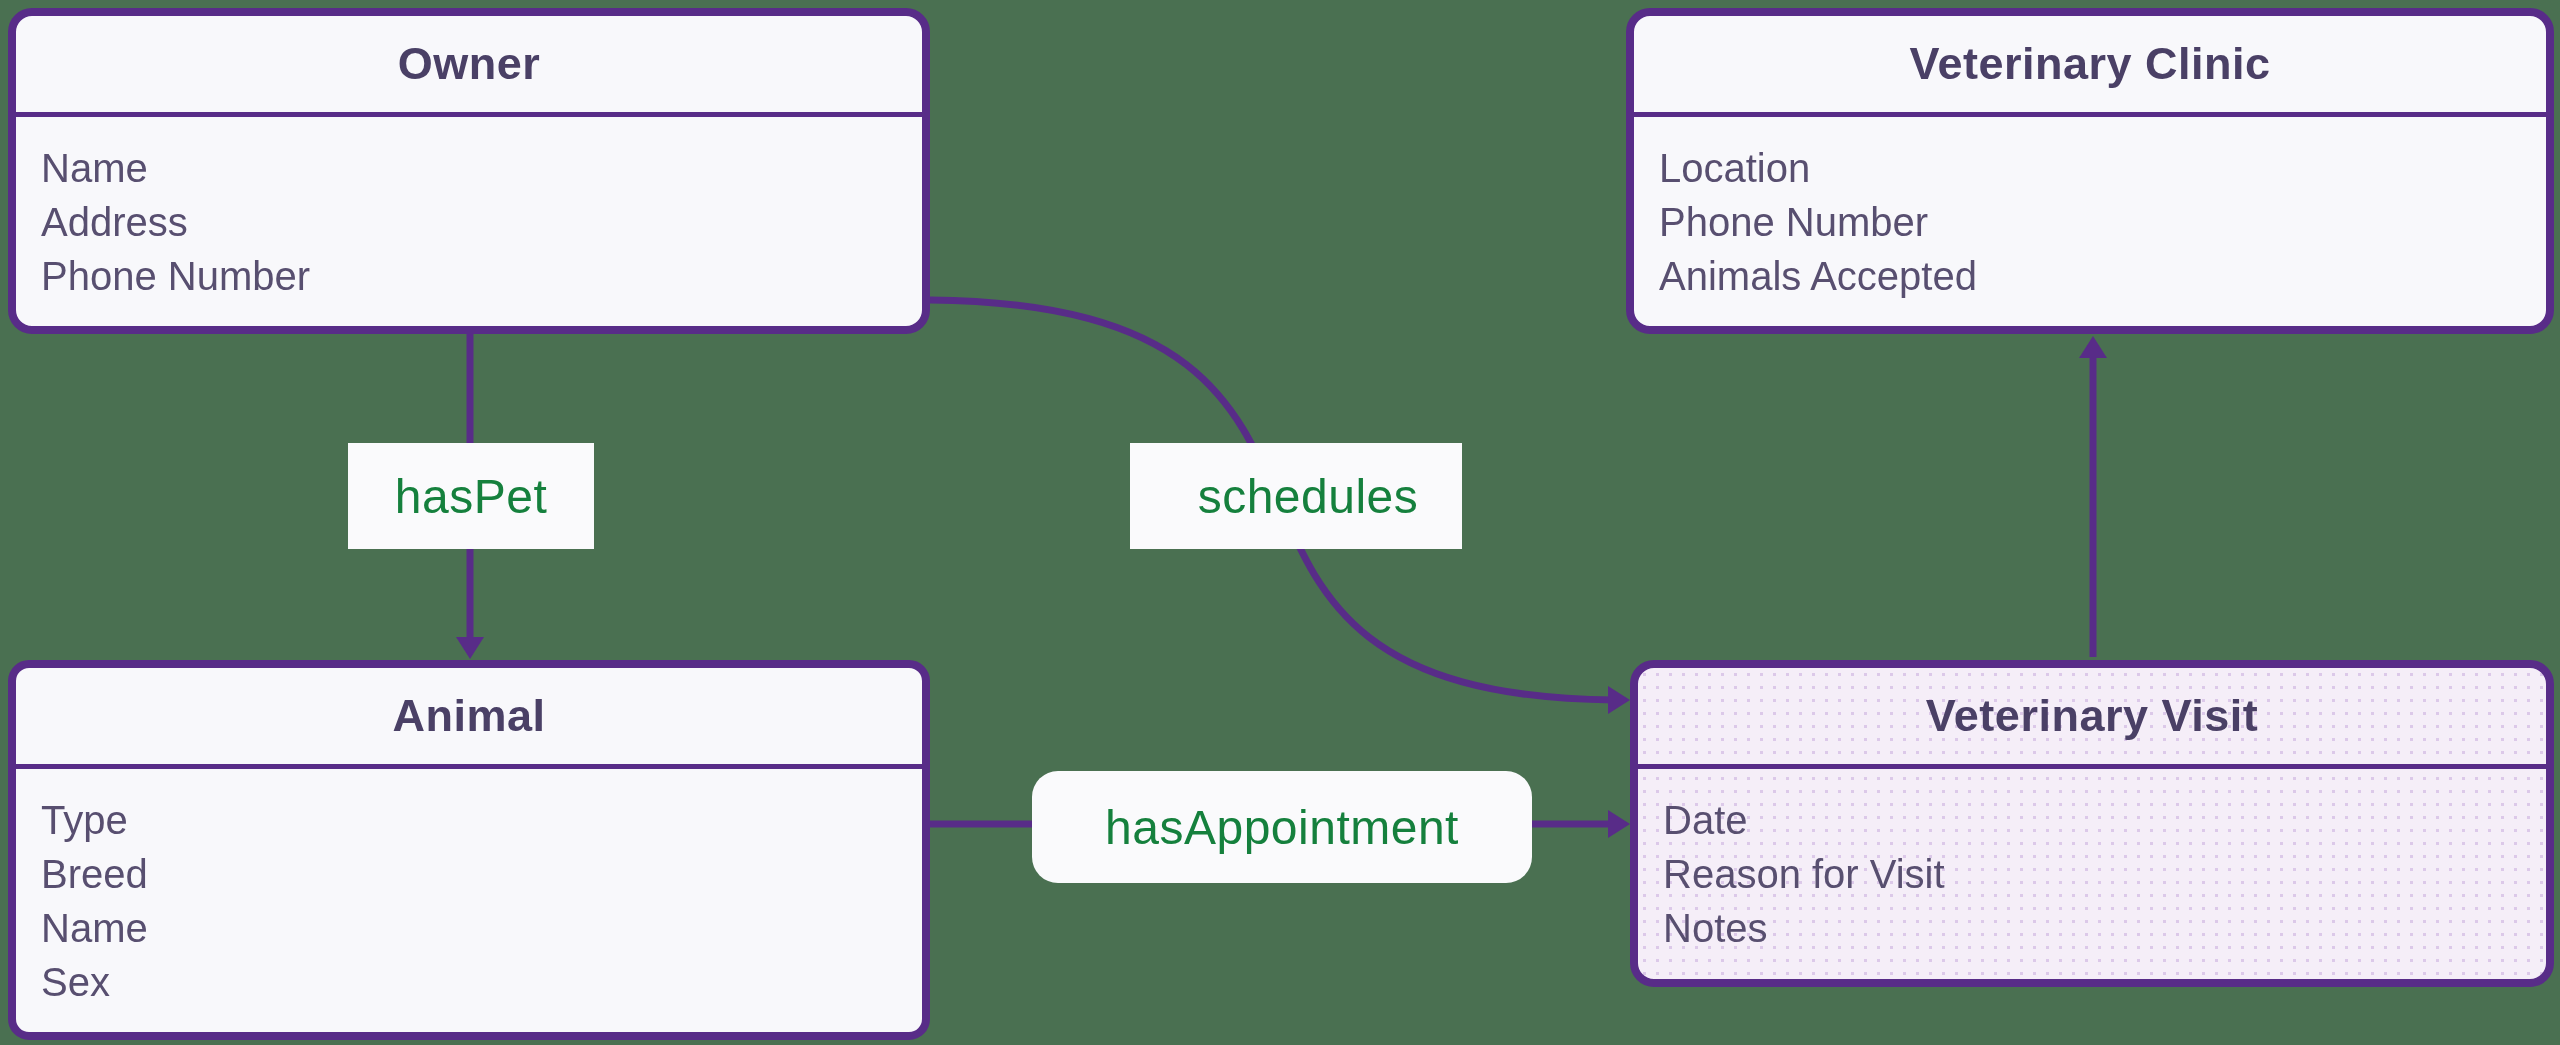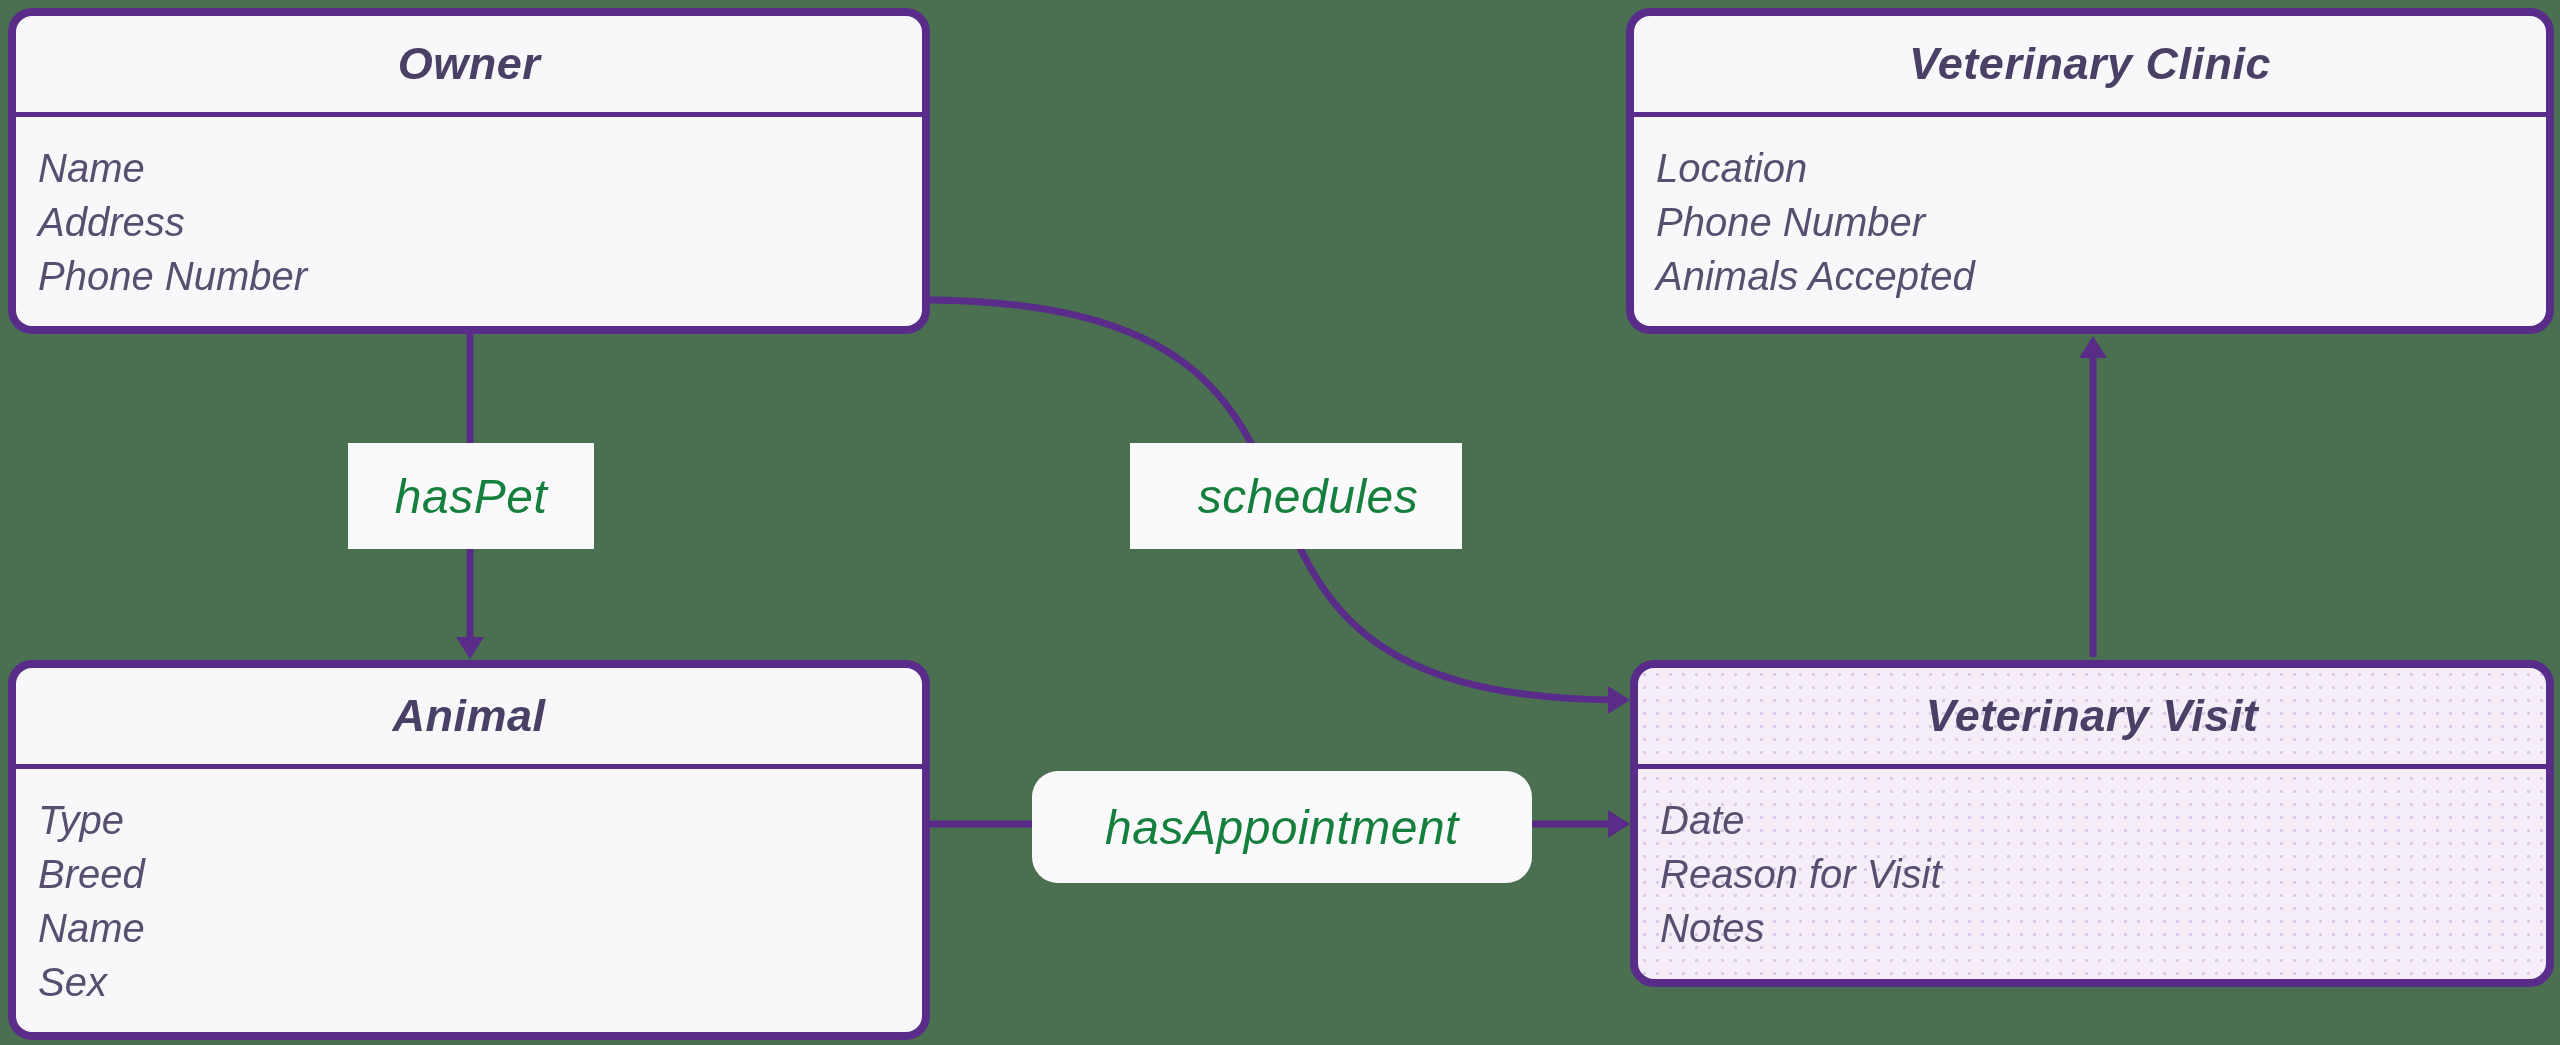--- a/index.html
+++ b/index.html
@@ -2,21 +2,20 @@
 <html><head>
 <meta charset="utf-8">
 <style>
   html,body{margin:0;padding:0;}
   .stage{
     position:relative;
     width:2560px;height:1045px;
     background:#4A7051;
     overflow:hidden;
     font-family:"Liberation Sans", sans-serif;
-    font-style:italic;
   }
   .edges{position:absolute;left:0;top:0;z-index:1;}
   .edge-line{stroke:#582C88;stroke-width:7;fill:none;}
   .arrowhead{fill:#582C88;stroke:none;}
 
   .entity{
     position:absolute;z-index:2;
     background:#F8F8FB;
     border:8px solid #582C88;
     border-radius:24px;
@@ -26,45 +25,46 @@
     box-sizing:border-box;
     height:101px;
     display:flex;align-items:center;justify-content:center;
     border-bottom:5px solid #582C88;
     font-weight:bold;
     font-size:45px;
     color:#4A4066;
     letter-spacing:0.5px;
   }
   .entity .body{
-    padding:24px 24px 0 22px;
+    padding:24px 24px 0 4px;
     font-size:40px;
     line-height:54px;
     color:#584F70;
+    margin-left:21px;
   }
   .entity.pink{
     background-color:#F5EEF8;
     background-image:radial-gradient(#DCC9E9 1.6px, transparent 2px);
     background-size:13px 13px;
   }
   .attr{display:block;}
 
   .rel-label{
     position:absolute;z-index:3;
     background:#FAFAFC;
     display:flex;align-items:center;justify-content:center;
     font-size:48px;
     color:#15803d;
     letter-spacing:0.5px;
   }
 
   
   #entity-owner  {left:8px;    top:8px;   width:922px; height:326px;}
   #entity-clinic {left:1626px; top:8px;   width:928px; height:326px;}
-  #entity-animal {left:8px;    top:660px; width:922px; height:380px;}
+  #entity-animal {left:8px;    top:660px; width:922px; height:380px;border-radius:21px;}
   #entity-visit  {left:1630px; top:660px; width:924px; height:327px;}
 
   #label-hasPet        {left:348px;  top:443px; width:246px; height:106px;}
   #label-schedules     {left:1130px; top:443px; width:308px; height:106px;padding-left:24px;}
   #label-occursAt      {left:1941px; top:443px; width:306px; height:106px;}
   #label-hasAppointment{left:1032px; top:771px; width:500px; height:112px;border-radius:26px;}
 </style>
 </head>
 <body>
 

